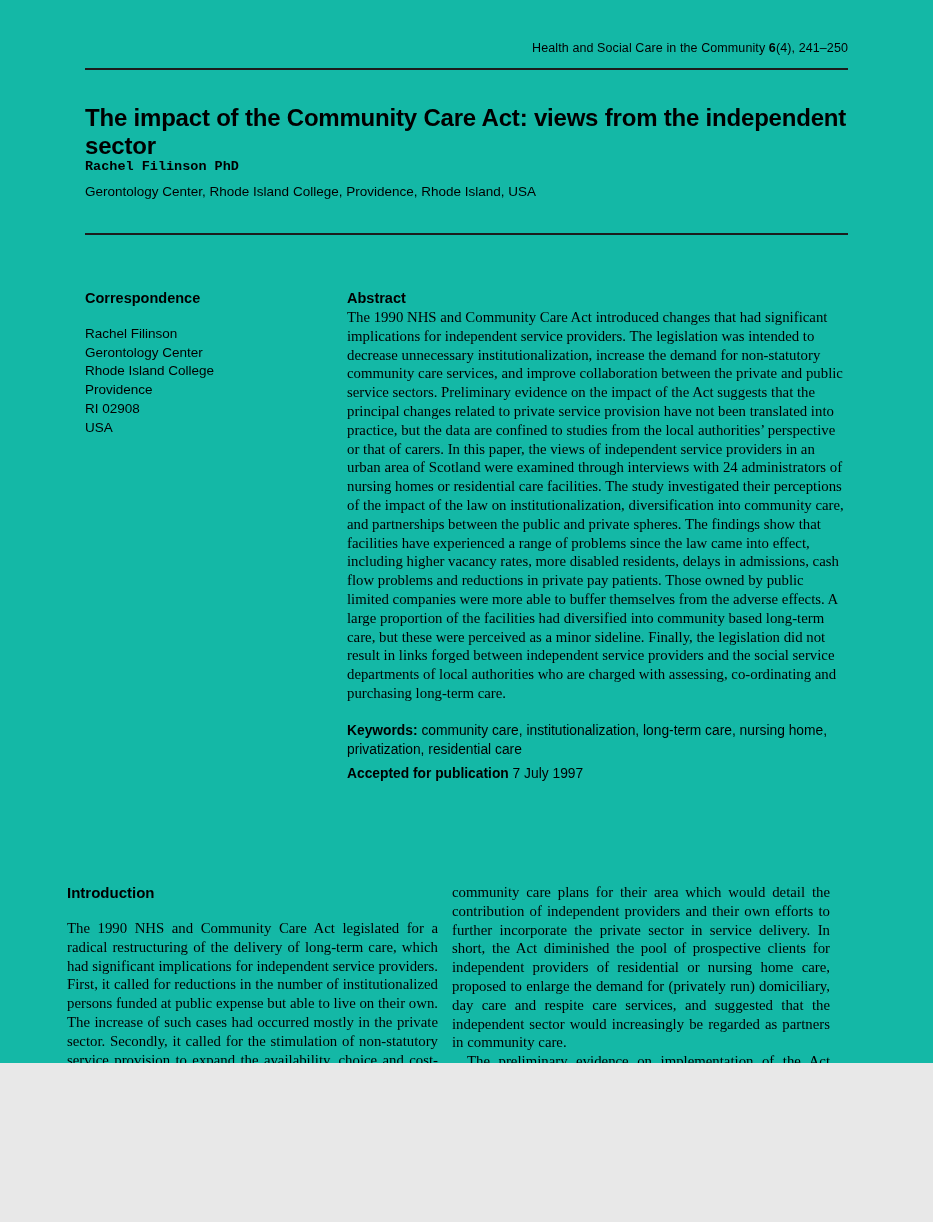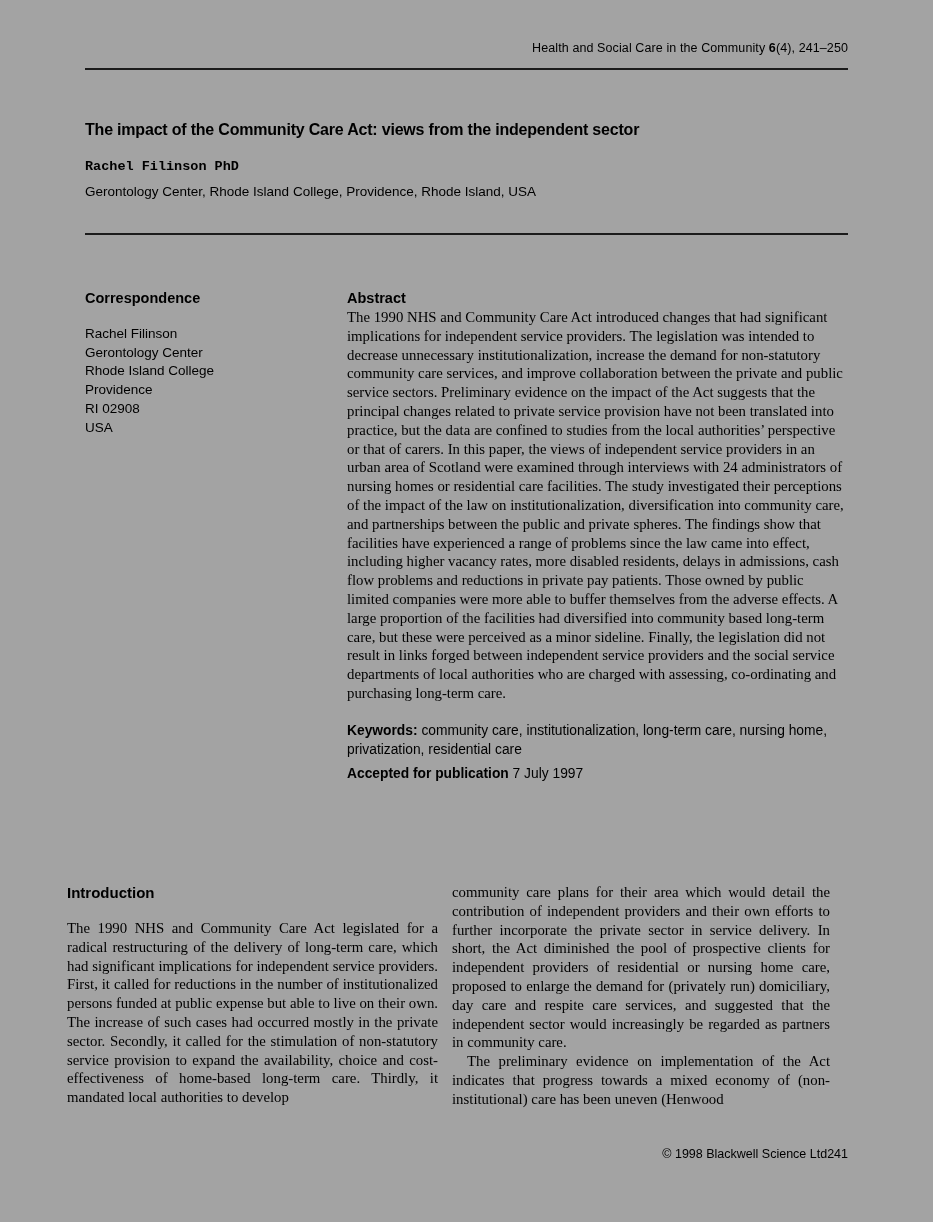--- a/index.html
+++ b/index.html
@@ -1,21 +1,21 @@
 <!DOCTYPE html>
 <html><head>
 <meta charset="utf-8">
 <style>
   * { margin: 0; padding: 0; box-sizing: border-box; }
   html, body { background: #e8e8e8; }
   .page {
     position: relative;
     width: 933px;
-    height: 1222px;
-    background: #a3a3a3;
+    height: 1063px;
+    background: #14b8a6;
     color: #000000;
     font-family: "Liberation Sans", sans-serif;
     overflow: hidden;
     margin: 0 auto;
   }
   .running-head {
     position: absolute;
     left: 85px; top: 41px; width: 763px;
     text-align: right;
     font-size: 12.5px;
@@ -24,22 +24,22 @@
   .running-head .vol { font-weight: bold; }
   .rule {
     position: absolute;
     left: 85px; width: 763px; height: 2px;
     background: #1c1c1c;
   }
   .rule-top { top: 68px; }
   .rule-mid { top: 233px; }
   .article-title {
     position: absolute;
-    left: 85px; top: 121px; width: 763px;
-    font-size: 16px;
+    left: 85px; top: 104px; width: 763px;
+    font-size: 24px;
     font-weight: bold;
     letter-spacing: -0.2px;
   }
   .author-name {
     position: absolute;
     left: 85px; top: 159px; width: 763px;
     font-size: 13.5px;
     font-weight: bold;
     font-family: Liberation Mono, monospace;
   }

